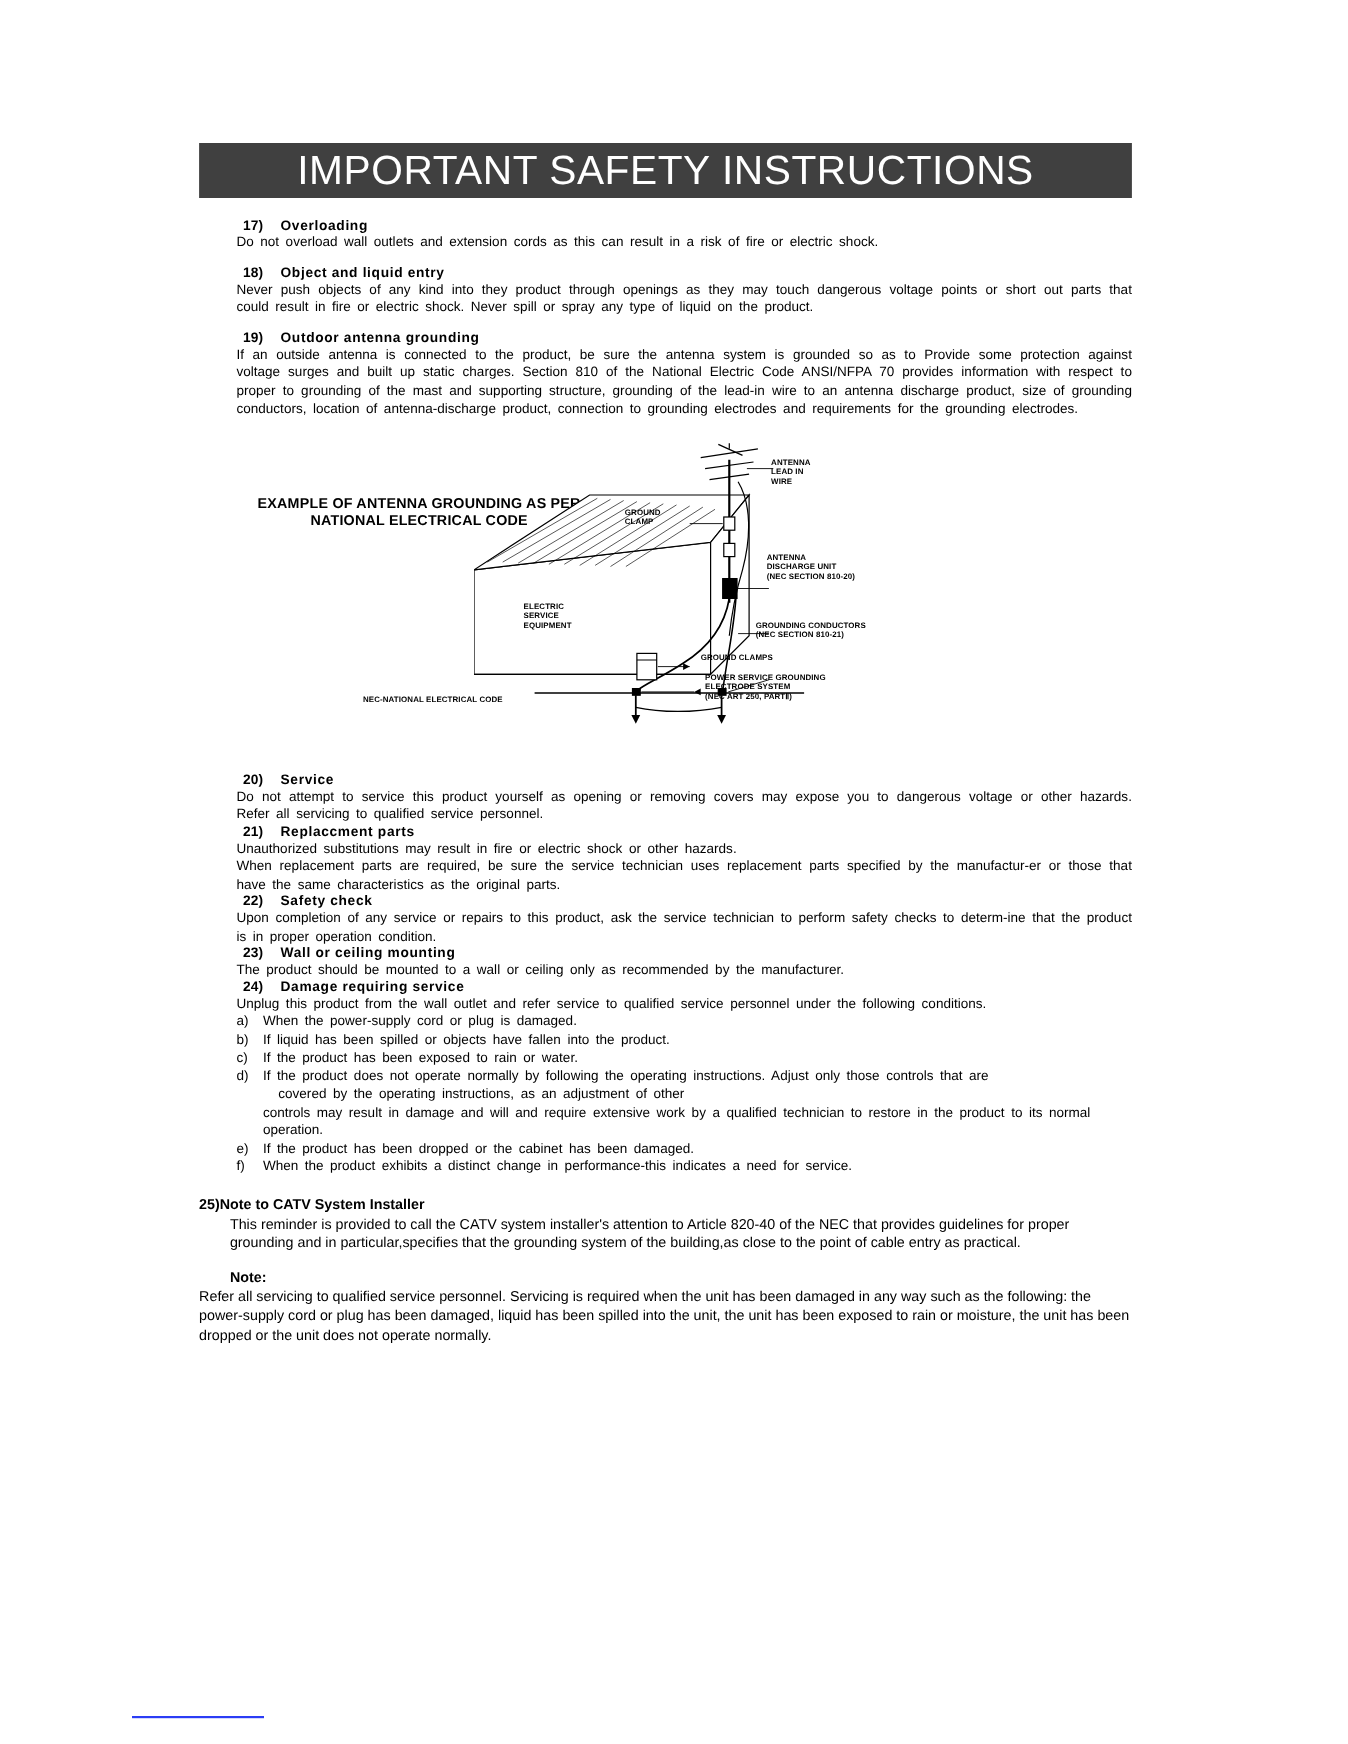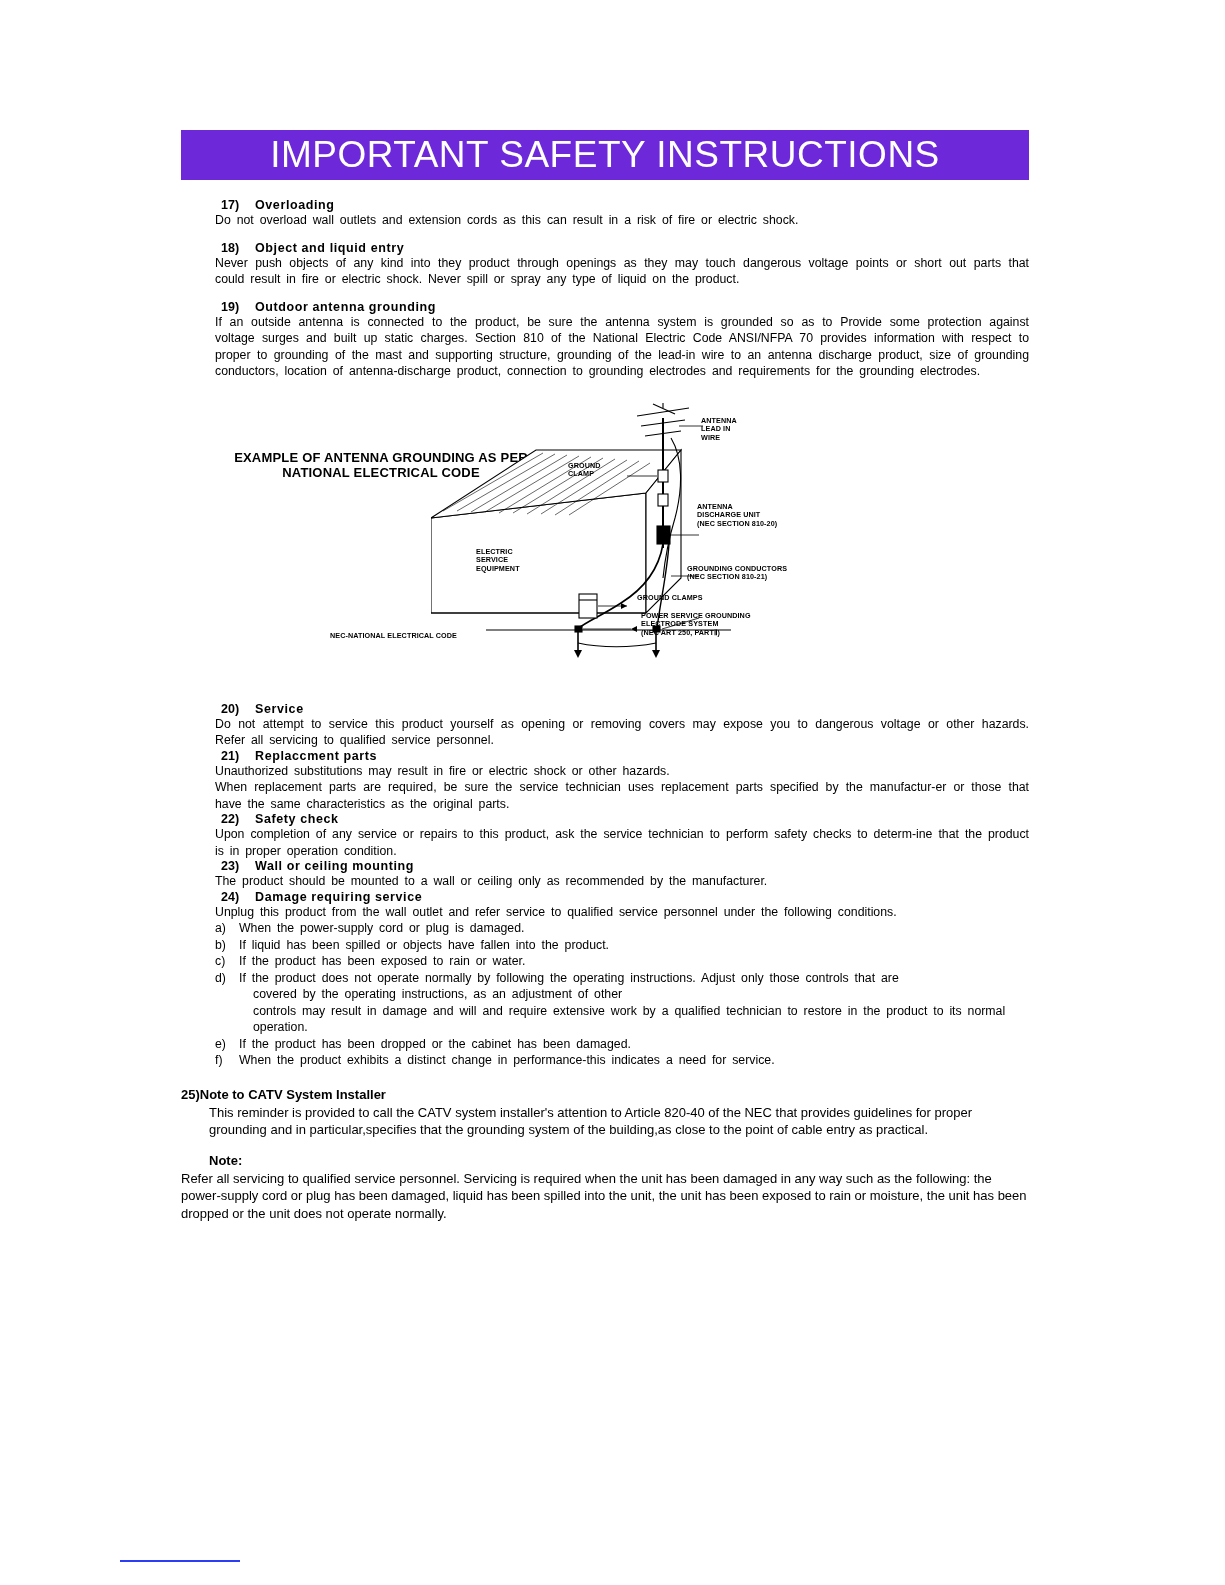--- a/index.html
+++ b/index.html
@@ -20,21 +20,21 @@
     left: 0; top: 0;
     width: 1225px;
     height: 1585px;
   }
   .title-bar {
     position: absolute;
     left: 181px;
     top: 130px;
     width: 848px;
     height: 50px;
-    background: #6d28d9;
+    background: #404040;
     display: flex;
     align-items: center;
     justify-content: center;
   }
   .title-bar .title-text {
     color: #ffffff;
     font-size: 37px;
     letter-spacing: 0.5px;
     font-weight: 400;
     white-space: nowrap;
@@ -96,21 +96,20 @@
   }
   .sub-text {
     flex: 1 1 auto;
   }
   .sub-text .cont {
     display: block;
     margin-left: 14px;
   }
   .sub-text .cont2 {
     display: block;
-    margin-left: 14px;
   }
 
   
   .catv {
     margin-top: 18px;
   }
   .catv-title {
     font-size: 13px;
     font-weight: bold;
     margin-left: 28px;

